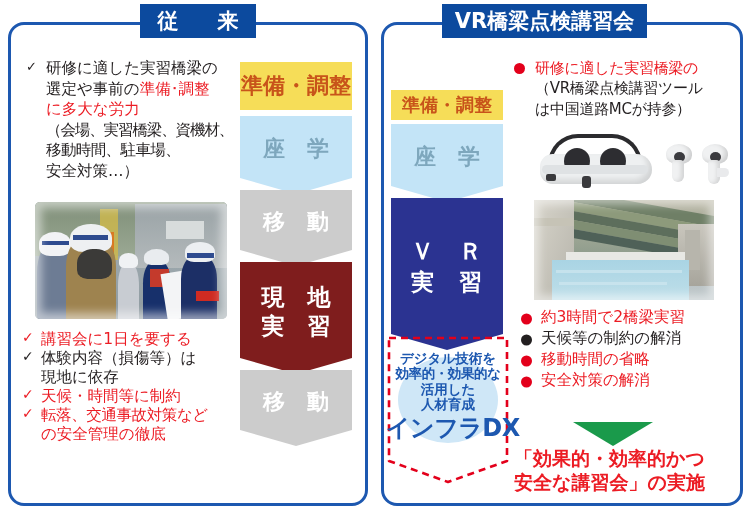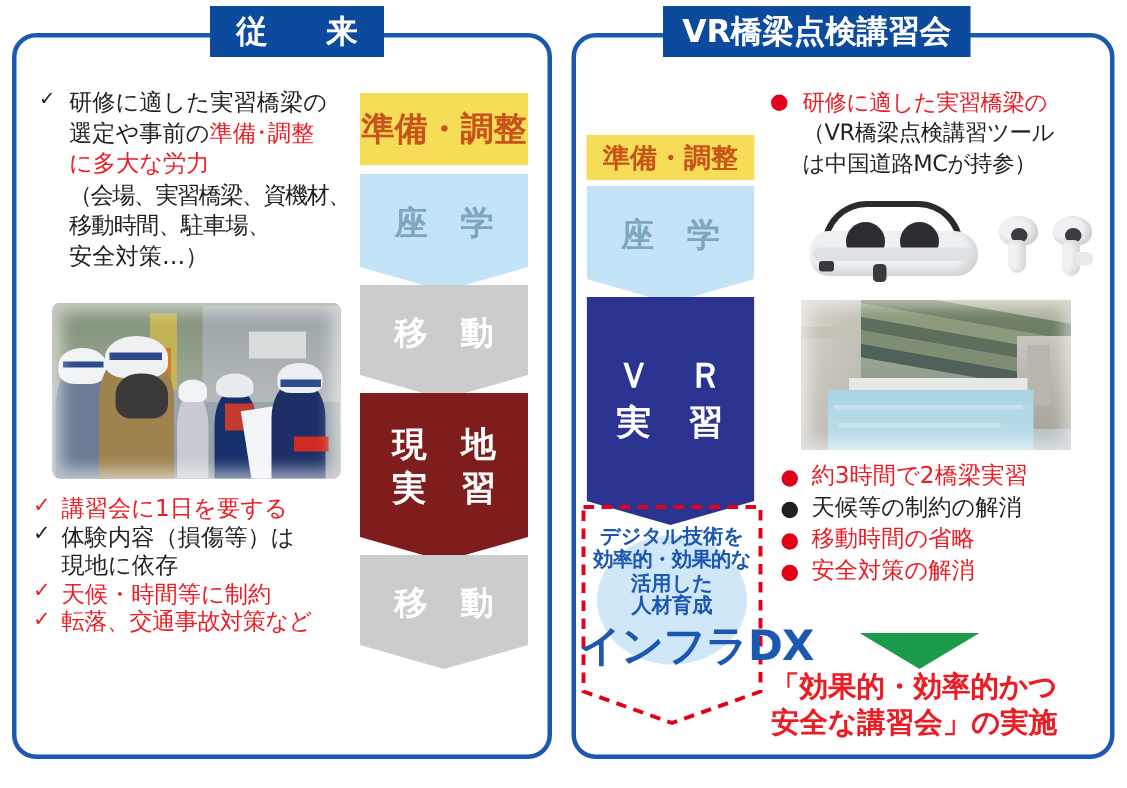--- a/index.html
+++ b/index.html
@@ -161,21 +161,22 @@
       <span class="ck blk-t">✓</span>
       <span class="ln blk-t">体験内容（損傷等）は</span>
       <span class="ln blk-t">現地に依存</span>
     </li>
     <li class="ckitem">
       <span class="ck red">✓</span>
       <span class="ln red">天候・時間等に制約</span>
     </li>
     <li class="ckitem">
       <span class="ck red">✓</span>
-      <span class="ln red" style="letter-spacing:-0.4px;font-family:Liberation Serif, serif;">転落、交通事故対策など</span>
+      <span class="ln red" style="letter-spacing:-0.4px;">転落、交通事故対策など</span>
+      <span class="ln red">の安全管理の徹底</span>
     </li>
   </ul>
 
   <div class="flow" id="legacy-flow" style="left:240px;top:62px;width:112px;">
     <div class="step flat" style="height:48px;font-size:22px;letter-spacing:0px;background:#f6dd58;color:#c8541a;">
       <span>準備・調整</span>
     </div>
     <div class="step notch" style="height:78px;margin-top:6px;font-size:22px;background:#c3e4f7;color:#7ea7bd;
                 padding-bottom:12px;">
       <span>座　学</span>
@@ -309,17 +310,17 @@
   <div id="dx-box" style="left:386px;top:335px;width:124px;height:150px;">
     <svg id="dx-dash" width="124" height="150" viewBox="0 0 124 150">
       <polygon points="3,3 121,3 121,126 62,147 3,126" fill="none" stroke="#e3001b" stroke-width="2.6" stroke-dasharray="7 5" stroke-linejoin="round"></polygon>
     </svg>
     <div id="dx-ellipse" style="left:12px;top:22px;width:100px;height:86px;"></div>
     <div id="dx-text" style="top:16px;font-size:13.5px;">
       <span class="ln">デジタル技術を</span>
       <span class="ln" style="letter-spacing:-0.4px;">効率的・効果的な</span>
       <span class="ln">活用した</span>
       <span class="ln">人材育成</span>
-      <span class="ln" style="font-size:28px;letter-spacing:-0.5px;margin-top:3px;">インフラDX</span>
+      <span class="ln" style="font-size:24px;letter-spacing:-0.5px;margin-top:3px;">インフラDX</span>
     </div>
   </div>
 
 </div>
 
 </body></html>

